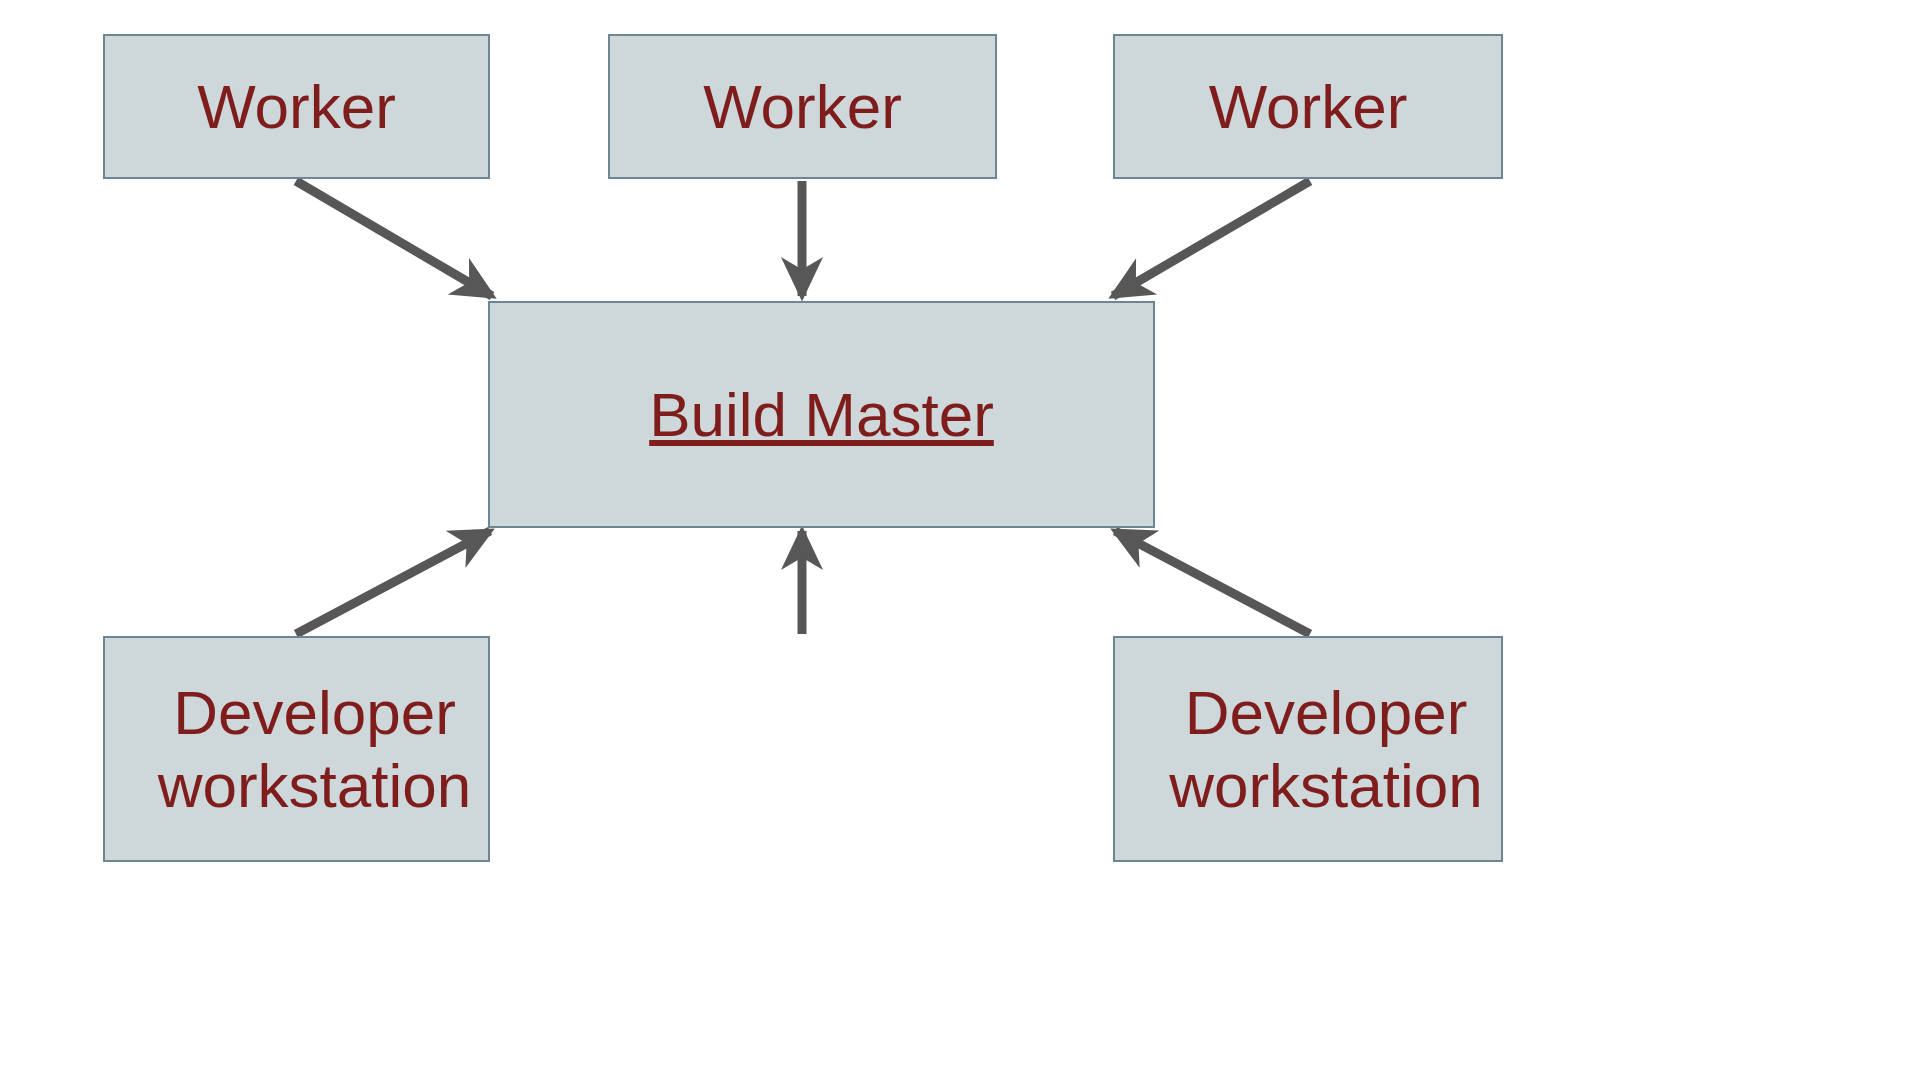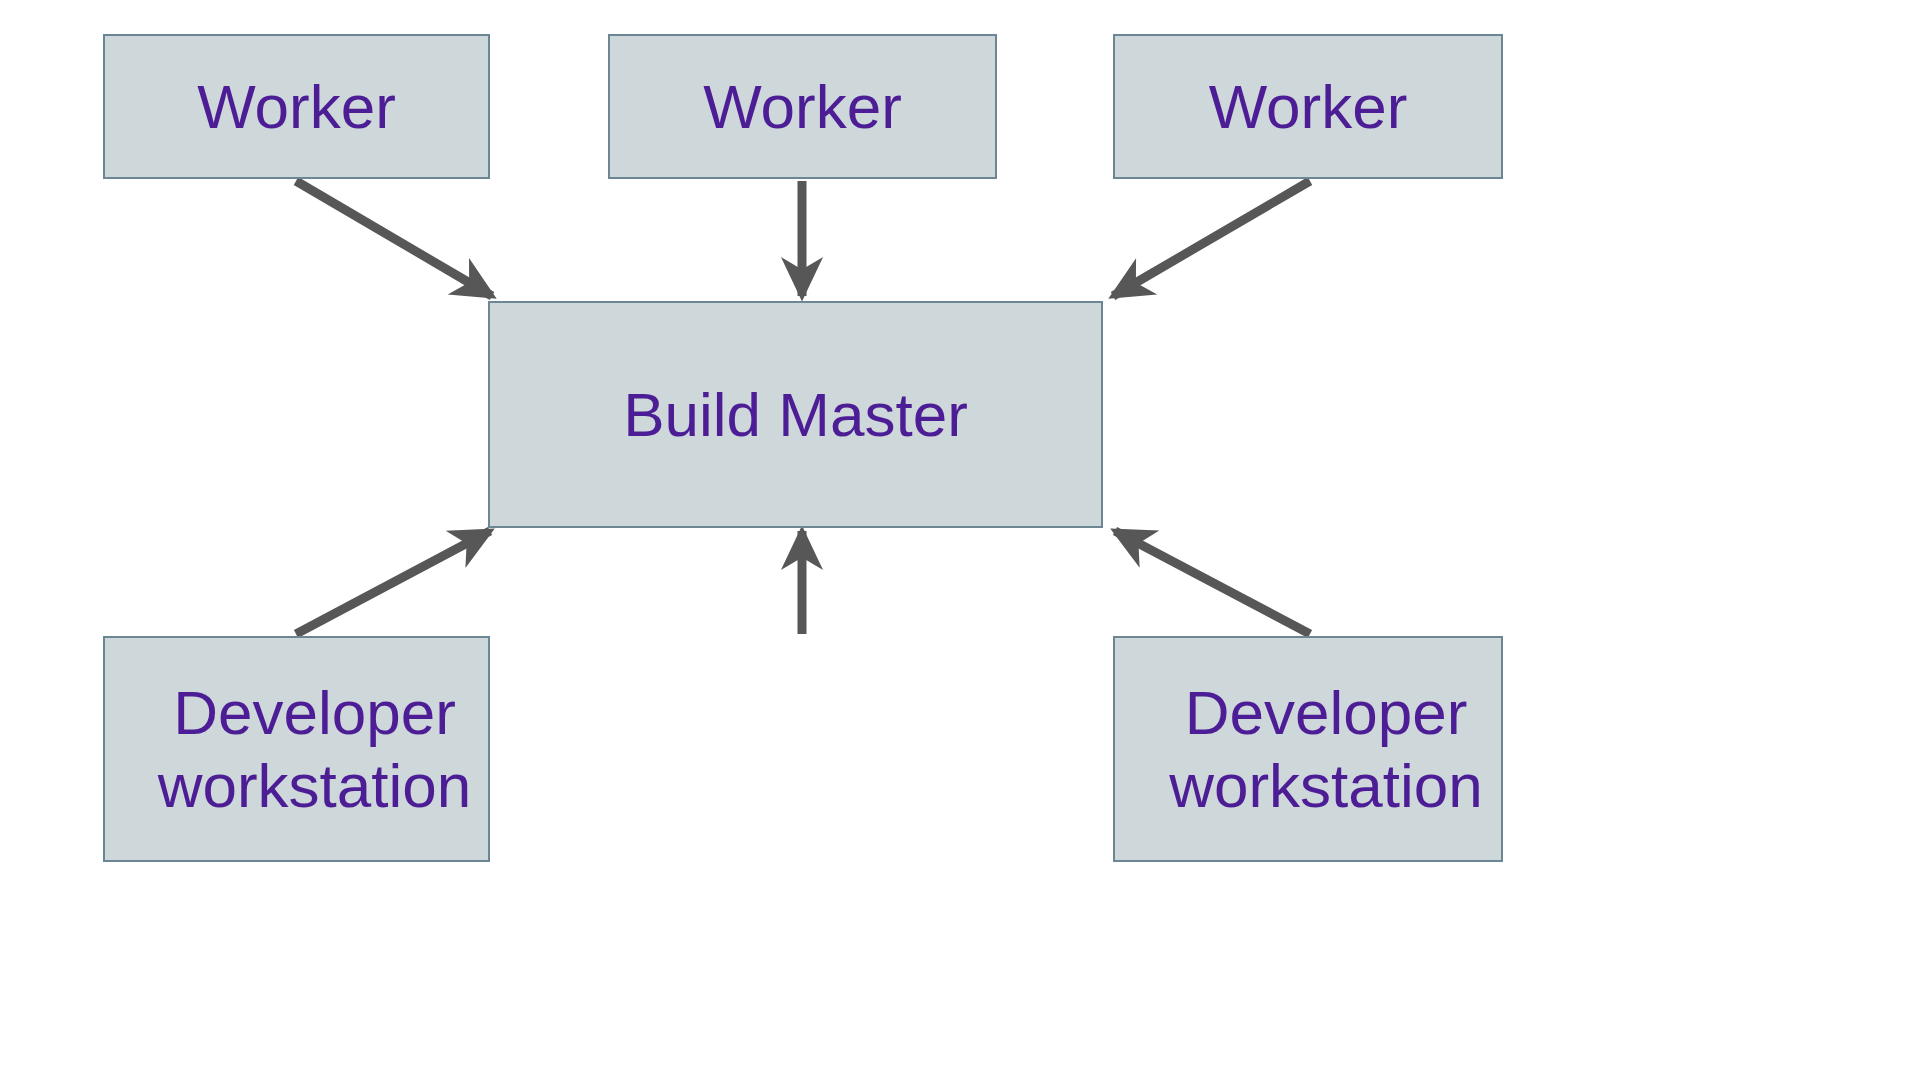--- a/index.html
+++ b/index.html
@@ -8,21 +8,21 @@
   #edges{position:absolute;left:0;top:0;width:1910px;height:1090px;}
   .node{
     position:absolute;
     box-sizing:border-box;
     background:#ced7da;
     border:2px solid #6d8694;
     display:flex;
     align-items:center;
     justify-content:center;
     text-align:center;
-    color:#4c1d95;
+    color:#7f1d1d;
     font-family:"Liberation Sans",sans-serif;
     font-weight:400;
     line-height:1.18;
     white-space:pre-line;
   }
   .node-label{display:block;}
   .n-worker{font-size:62px;}
   .n-master{font-size:62px;}
   .n-ci{font-size:62px;}
   .n-dev{font-size:62px;padding-left:36px;}
@@ -69,21 +69,21 @@
   </div>
 
   <div class="node n-worker" style="left:608px;top:34px;width:389px;height:145px;">
     <span class="node-label">Worker</span>
   </div>
 
   <div class="node n-worker" style="left:1113px;top:34px;width:390px;height:145px;">
     <span class="node-label">Worker</span>
   </div>
 
-  <div class="node n-master" style="left:488px;top:301px;width:615px;height:227px;">
+  <div class="node n-master" style="left:488px;top:301px;width:667px;height:227px;text-decoration:underline;">
     <span class="node-label">Build Master</span>
   </div>
 
   <div class="node n-dev" style="left:103px;top:636px;width:387px;height:226px;">
     <span class="node-label">Developer
 workstation</span>
   </div>
 
 
   <div class="node n-dev" style="left:1113px;top:636px;width:390px;height:226px;">

